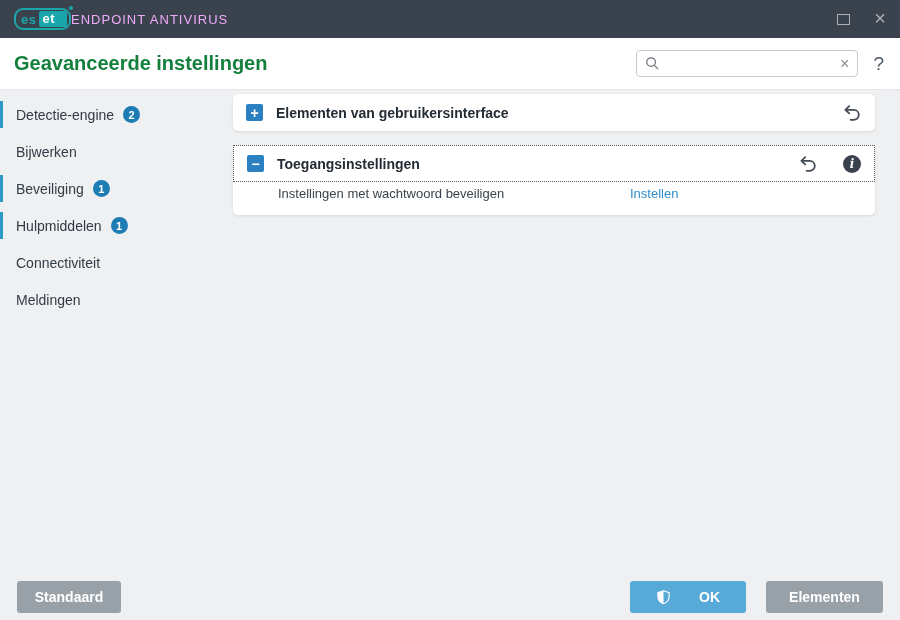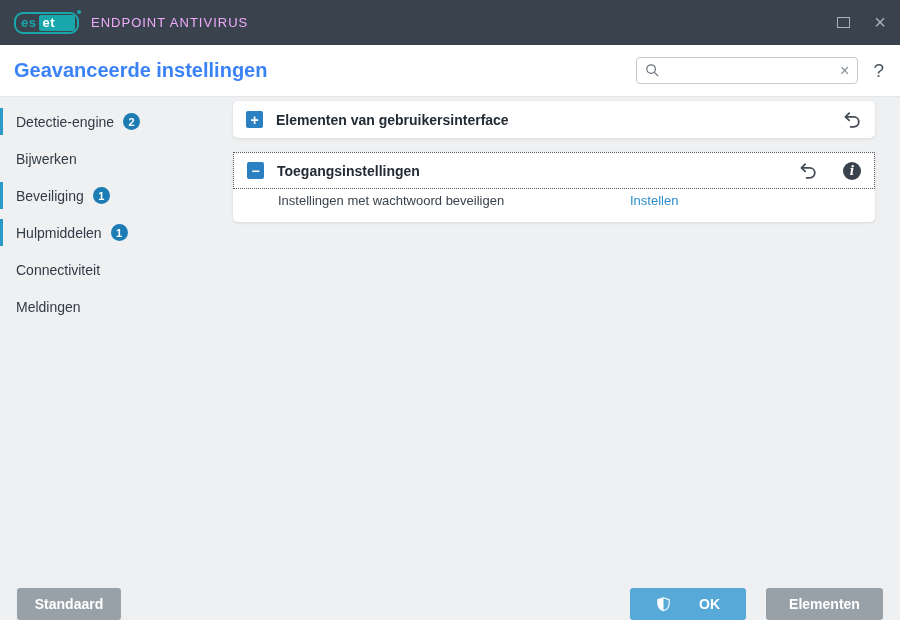--- a/index.html
+++ b/index.html
@@ -5,26 +5,26 @@
   * { box-sizing: border-box; margin: 0; padding: 0; }
   html, body { width: 900px; height: 620px; overflow: hidden; }
   body {
     font-family: "Liberation Sans", sans-serif;
     background: #eef0f2;
     position: relative;
   }
 
   
   .titlebar {
-    height: 45px;
+    height: 38px;
     background: #3a424d;
     display: flex;
     align-items: center;
     padding: 0 14px;
-    gap: 12px;
+    gap: 0;
   }
   .logo {
     display: inline-flex;
     align-items: center;
     border: 2px solid #1aa7ab;
     border-radius: 9px;
     padding: 1px 2px;
     gap: 2px;
     position: relative;
     line-height: 1;
@@ -34,21 +34,21 @@
     font-weight: bold;
     font-size: 13px;
     padding: 0 1px 0 3px;
     letter-spacing: 0.5px;
   }
   .logo-right {
     background: #1aa7ab;
     color: #ffffff;
     font-weight: bold;
     font-size: 13px;
-    padding: 1px 20px 2px 3px;
+    padding: 1px 12px 2px 3px;
     border-radius: 2px;
     letter-spacing: 0.5px;
   }
   .logo-reg {
     position: absolute;
     top: -4px;
     right: -4px;
     width: 4px;
     height: 4px;
     border-radius: 50%;
@@ -82,21 +82,21 @@
     height: 52px;
     background: #ffffff;
     display: flex;
     align-items: center;
     padding: 0 16px 0 14px;
     border-bottom: 1px solid #e4e6e9;
   }
   .page-title {
     font-size: 20px;
     font-weight: 700;
-    color: #3b82f6;
+    color: #15803d;
   }
   .searchbox {
     margin-left: auto;
     width: 222px;
     height: 27px;
     border: 1px solid #c6cacd;
     border-radius: 4px;
     background: #fff;
     display: flex;
     align-items: center;

